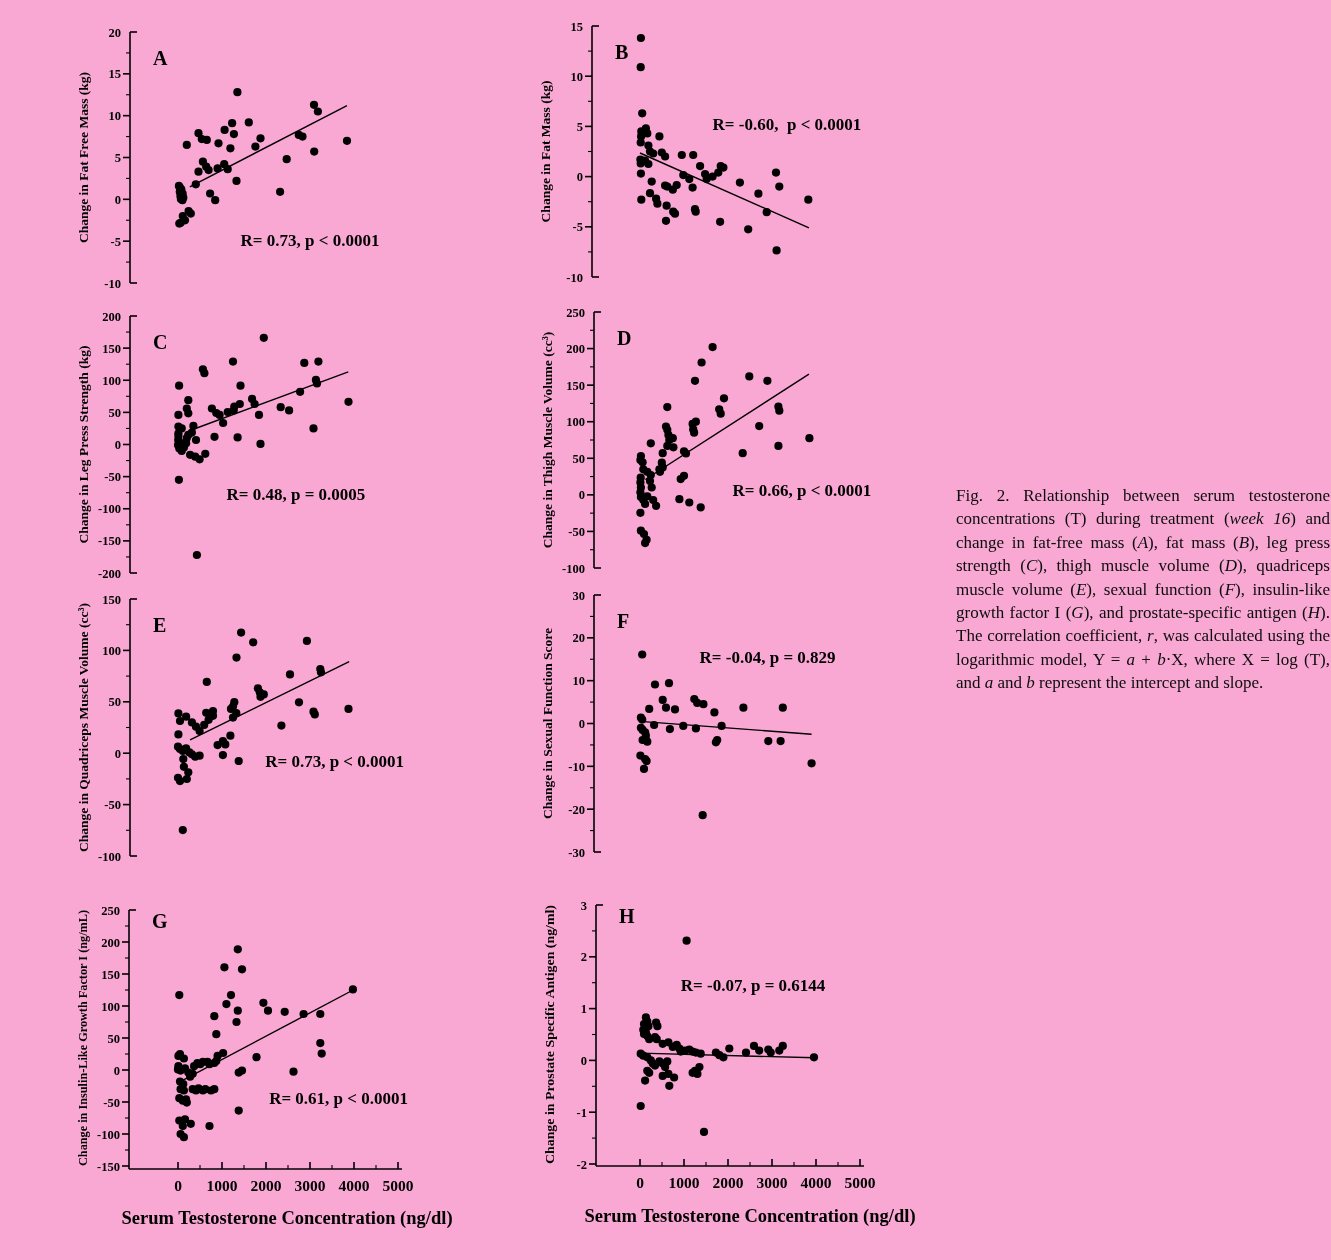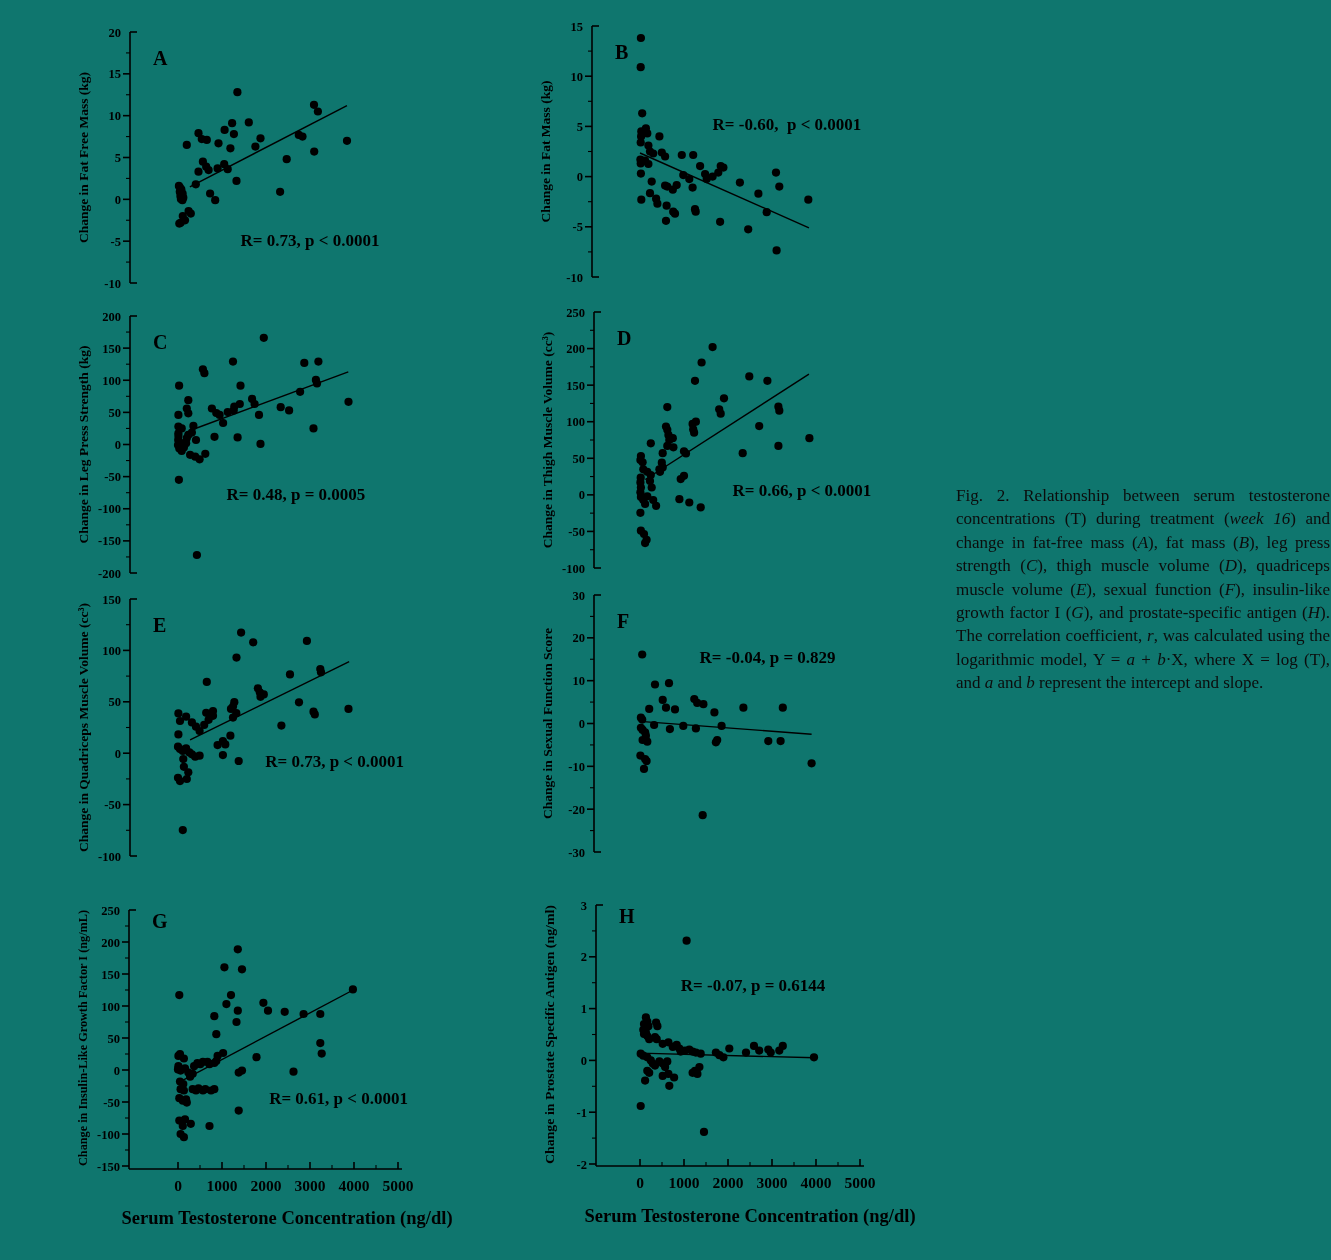--- a/index.html
+++ b/index.html
@@ -1,16 +1,16 @@
 <!DOCTYPE html>
 <html><head>
 <meta charset="utf-8">
 <style>
   html,body{margin:0;padding:0;background:#fff;}
-  #page{position:relative;width:1331px;height:1260px;background:#0f766e;overflow:hidden;
+  #page{position:relative;width:1331px;height:1260px;background:#f9a8d4;overflow:hidden;
         font-family:"Liberation Serif","DejaVu Serif",serif;}
   #fig-svg{position:absolute;left:0;top:0;}
   .caption{position:absolute;left:956px;top:484px;width:374px;
            font-size:17px;line-height:23.4px;color:#0c0c0c;text-align:justify;}
   .caption i{}
   svg text{white-space:pre;}
 </style>
 </head>
 <body>
 

